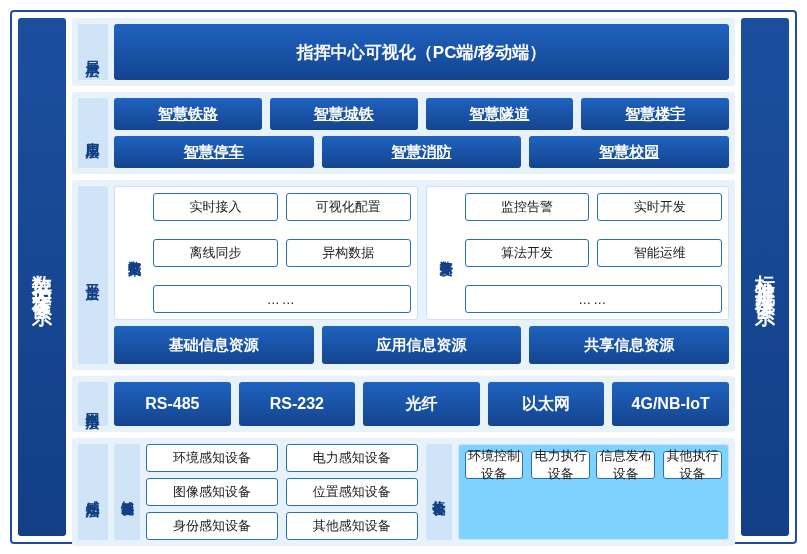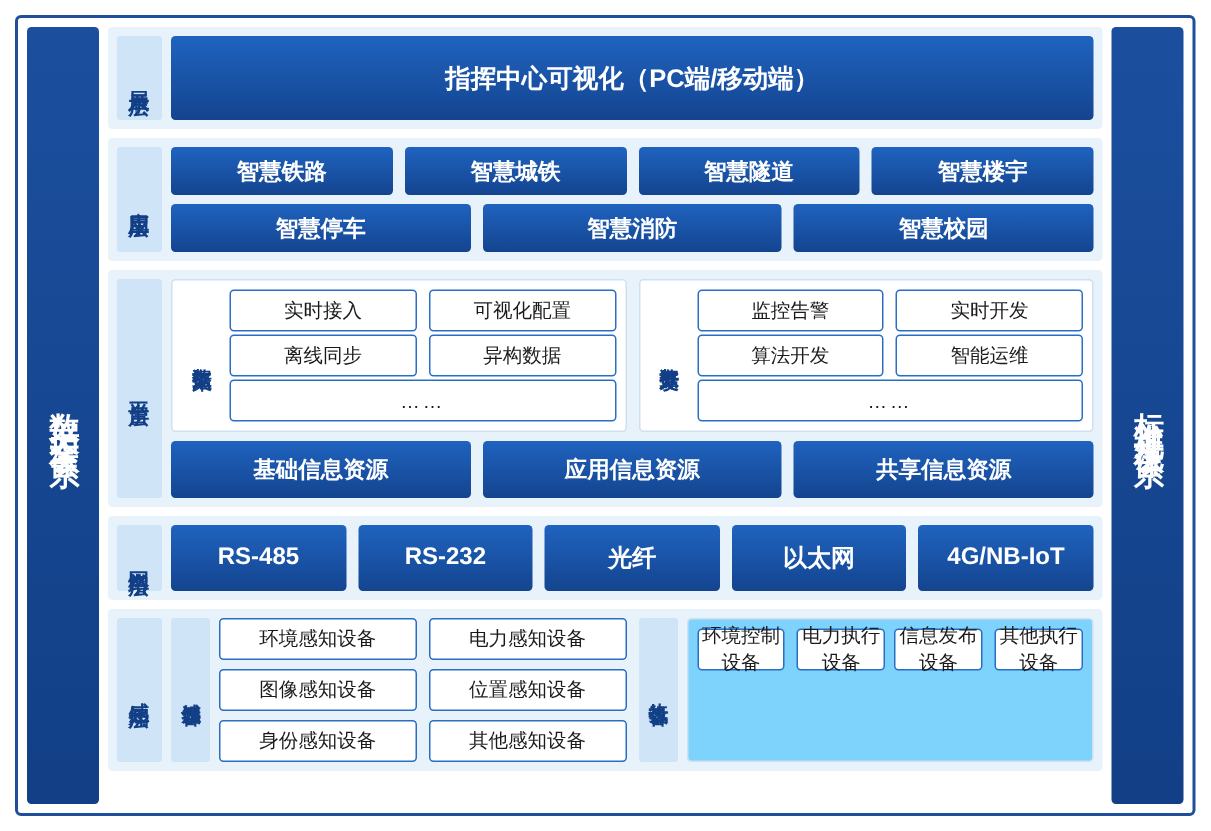--- a/index.html
+++ b/index.html
@@ -39,39 +39,39 @@
   .layer-label .vtext{writing-mode:vertical-rl;text-orientation:upright;letter-spacing:2px;}
   .layer-body{flex:1 1 auto;display:flex;flex-direction:column;gap:6px;min-width:0;}
   .row{display:flex;flex-direction:row;gap:8px;}
   .box{
     background:linear-gradient(180deg,#1f63bf 0%,#14448f 100%);
     color:#fff;border-radius:3px;display:flex;align-items:center;justify-content:center;
     font-size:15px;font-weight:bold;text-align:center;flex:1 1 0;min-width:0;
     padding:6px 4px;box-sizing:border-box;
   }
   .box.big{height:56px;font-size:17px;}
-  .box.app{height:32px;}
+  .box.app{height:32px;text-decoration:underline;}
   .box.net{height:44px;font-size:16px;}
   .box.res{height:38px;}
   .white{
     background:#ffffff;color:#1a1a1a;border:1px solid #2a6ec4;border-radius:3px;
     display:flex;align-items:center;justify-content:center;font-size:13px;
     flex:1 1 0;min-width:0;height:28px;box-sizing:border-box;text-align:center;
   }
   
   .group{
     flex:1 1 0;display:flex;flex-direction:row;gap:6px;
     background:#ffffff;border:1px solid #cfe0f2;border-radius:3px;padding:6px;min-width:0;
   }
   .group-label{
     flex:0 0 26px;width:26px;display:flex;align-items:center;justify-content:center;
     color:#123f86;font-weight:bold;font-size:13px;
   }
   .group-label .vtext{writing-mode:vertical-rl;text-orientation:upright;letter-spacing:1px;line-height:1.1;}
-  .group-body{flex:1 1 auto;display:flex;flex-direction:column;gap:2px;min-width:0;}
+  .group-body{flex:1 1 auto;display:flex;flex-direction:column;gap:18px;min-width:0;}
   .dots{letter-spacing:2px;}
   .sense-group{
     flex:1 1 0;display:flex;flex-direction:row;gap:6px;min-width:0;align-items:stretch;justify-content:space-between;
   }
   .sense-label{
     flex:0 0 26px;width:26px;display:flex;align-items:center;justify-content:center;
     background:#cfe4f7;border-radius:2px;color:#123f86;font-weight:bold;font-size:13px;
   }
   .sense-label .vtext{writing-mode:vertical-rl;text-orientation:upright;letter-spacing:1px;}
   .sense-body{flex:1 1 auto;display:flex;flex-direction:column;gap:6px;min-width:0;justify-content:center;}

